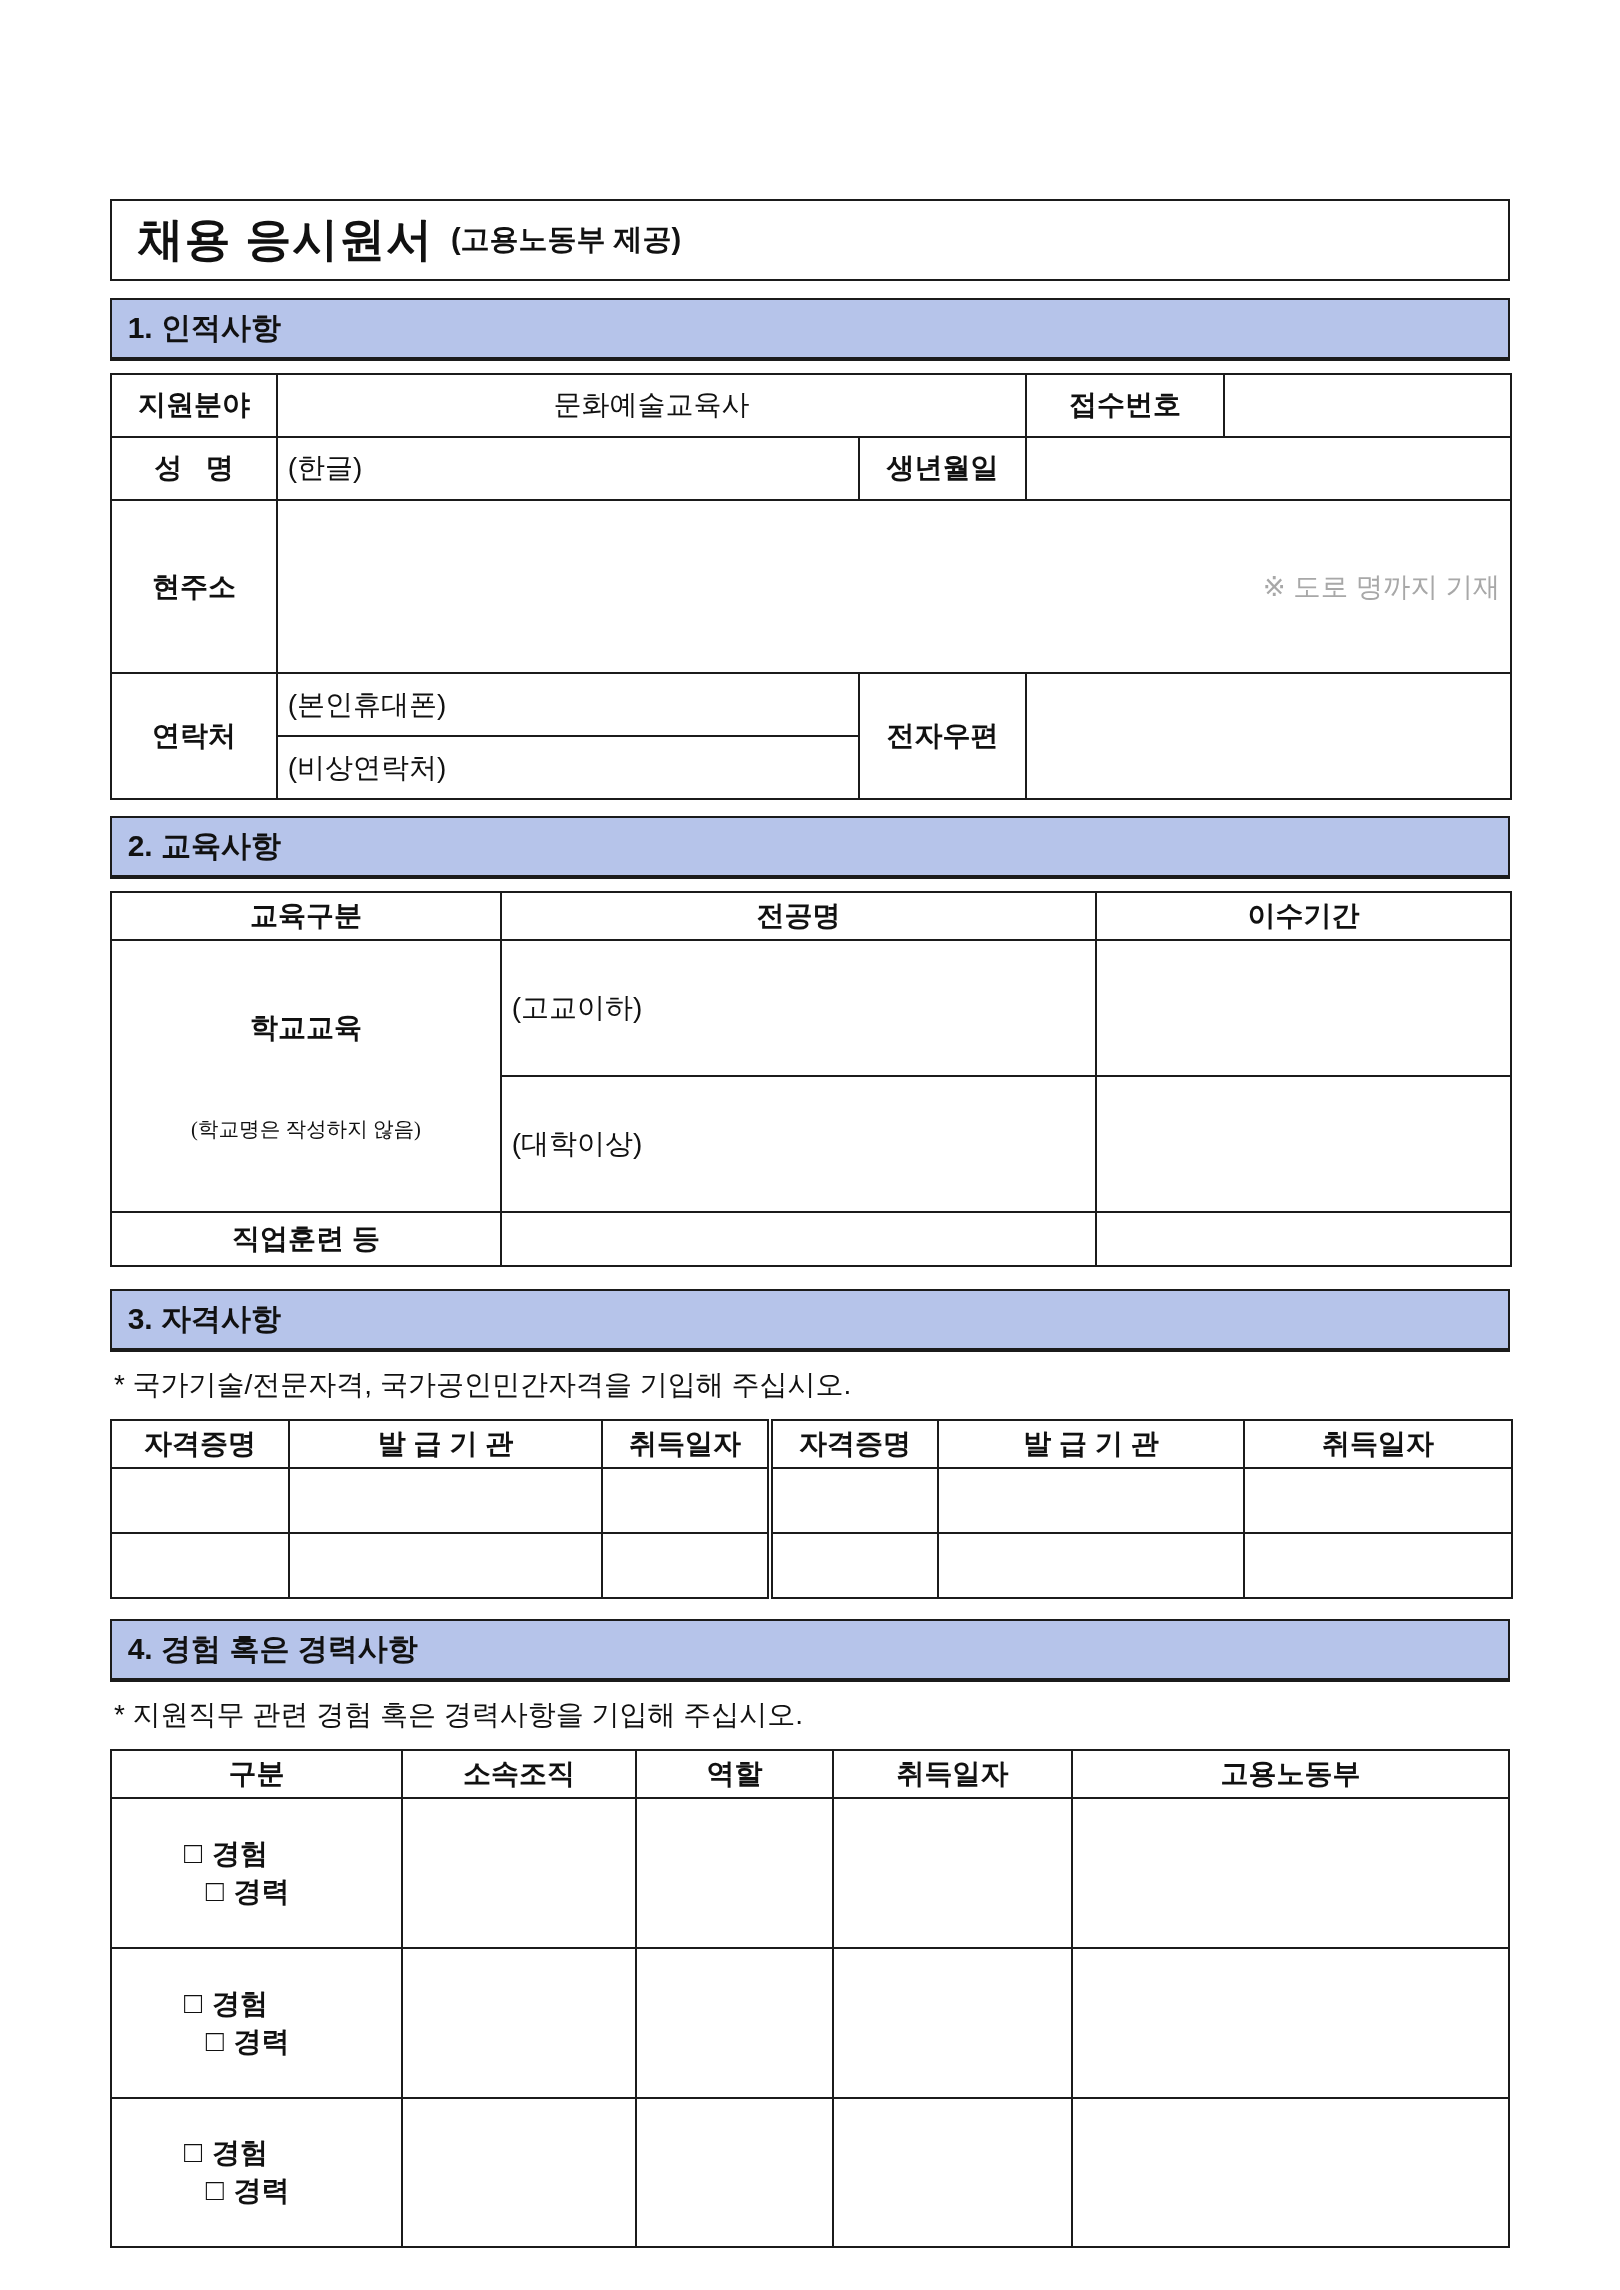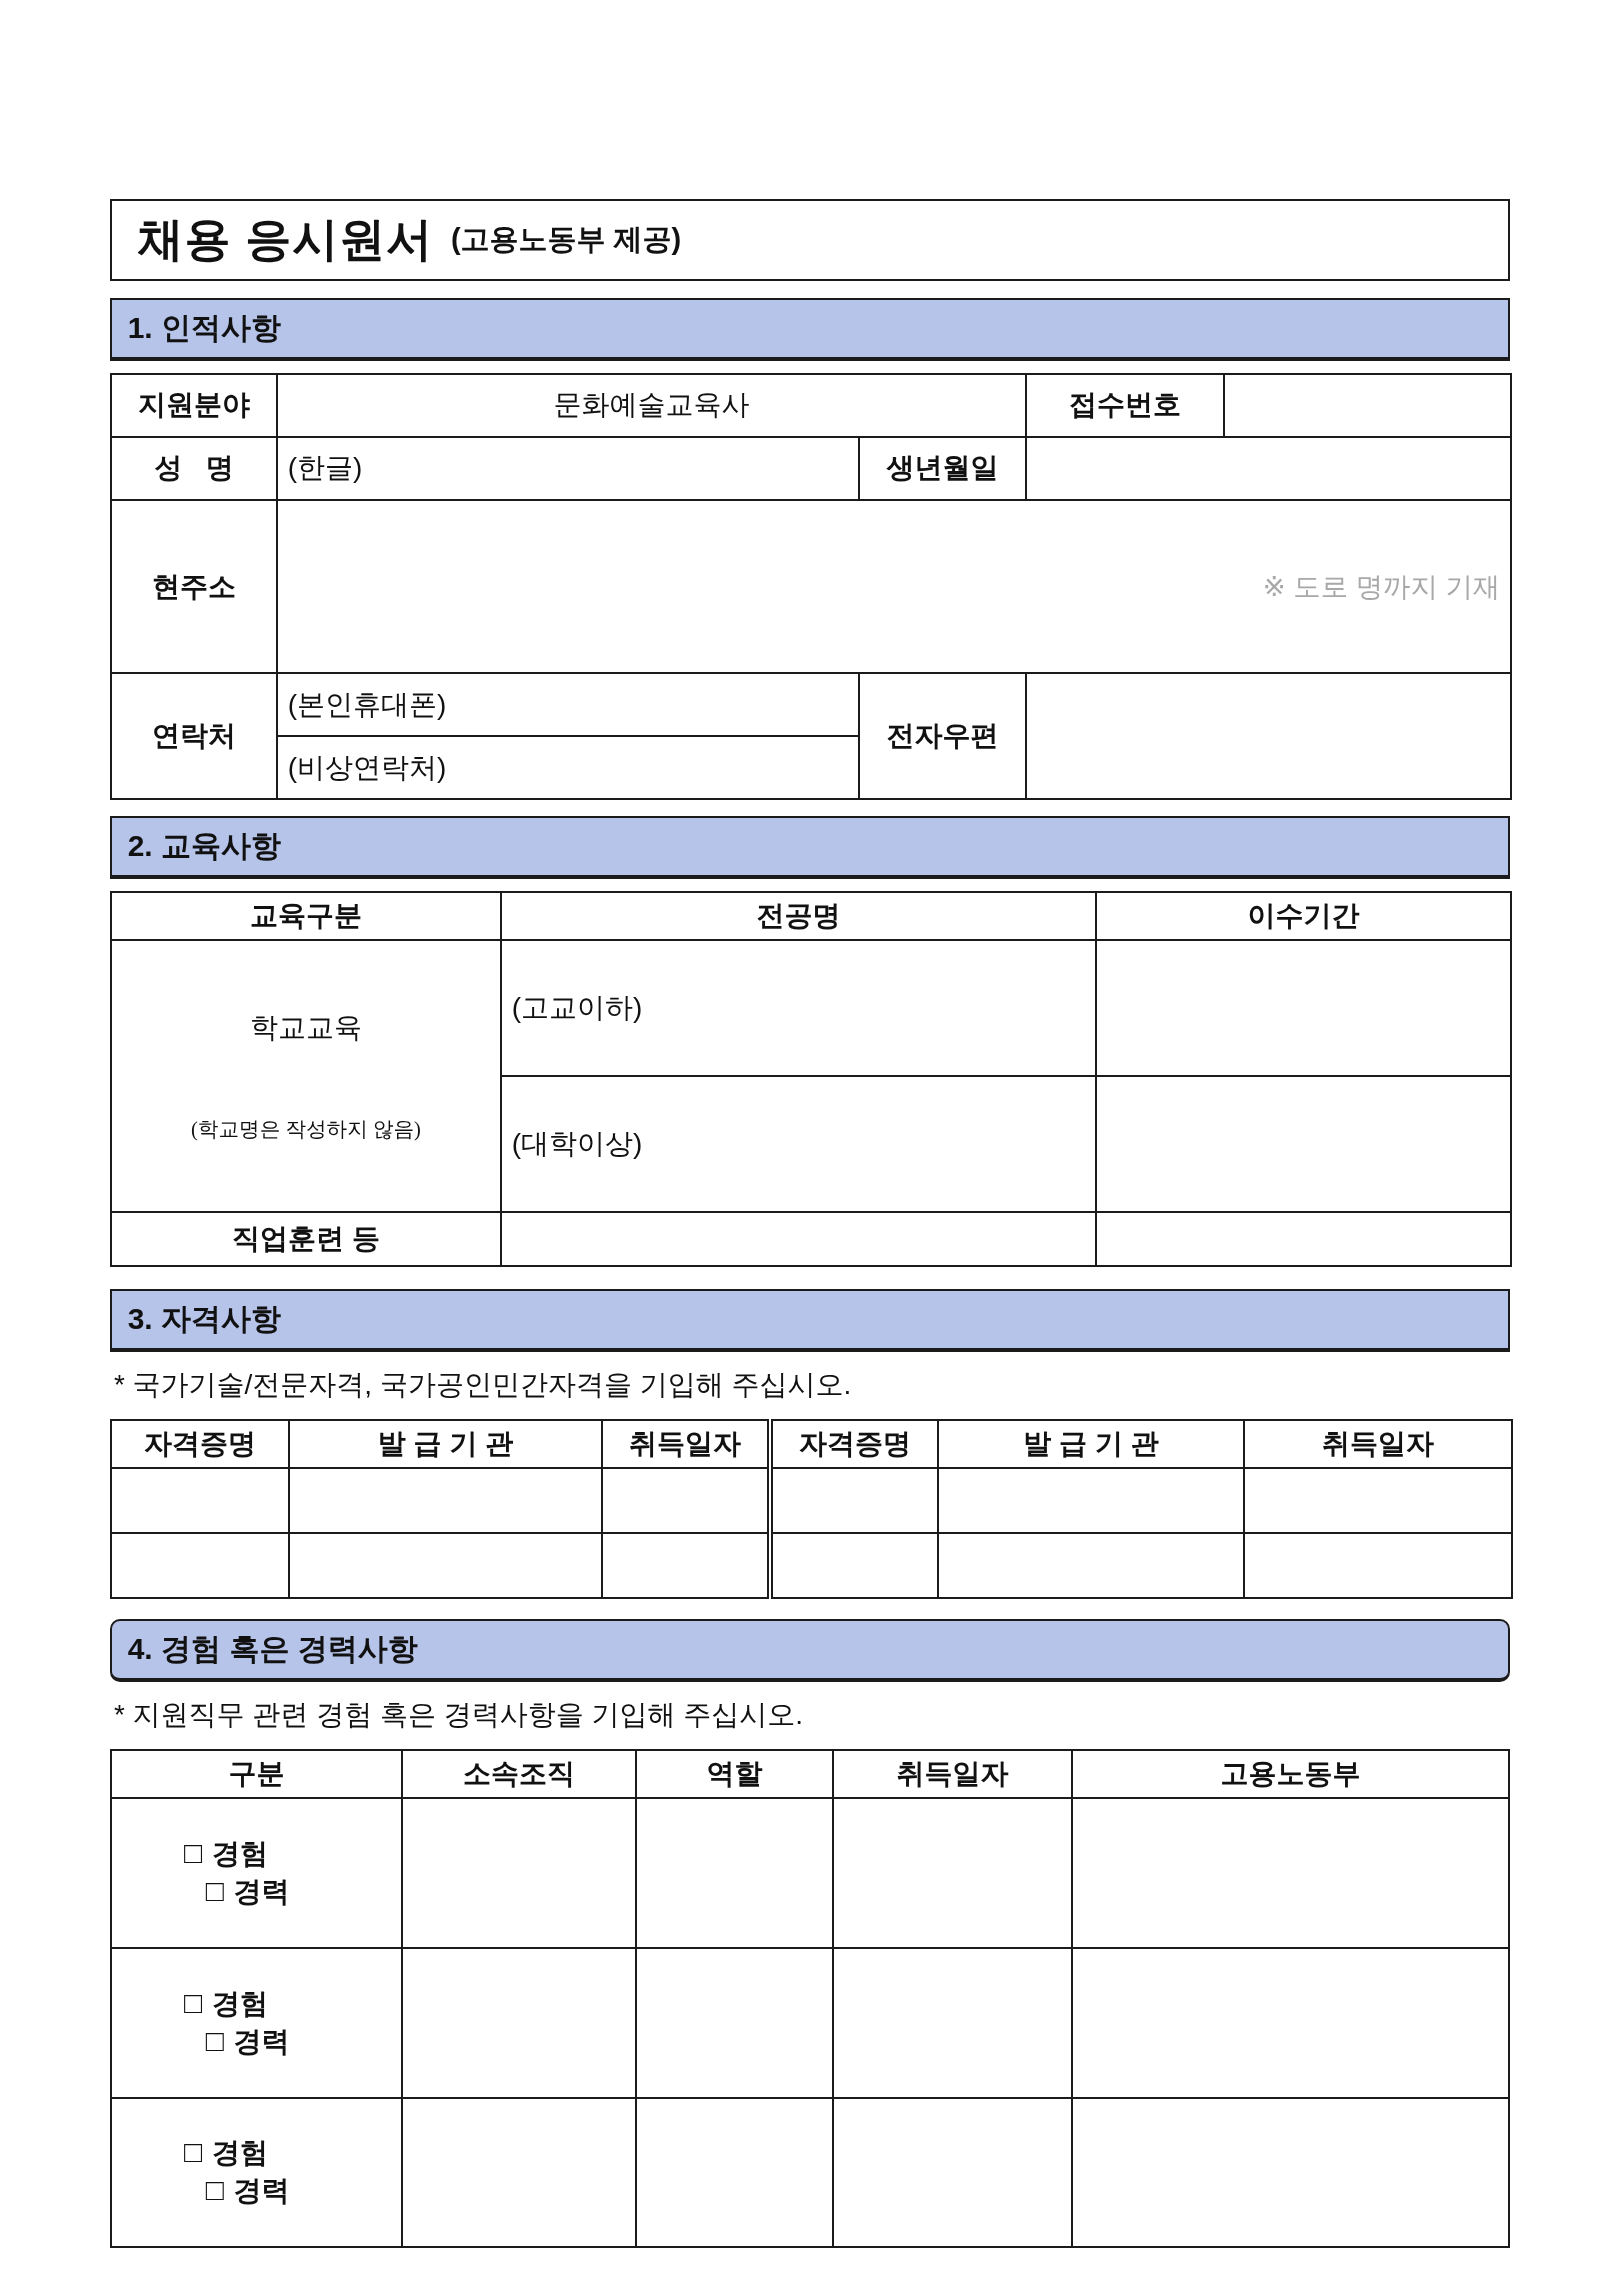--- a/index.html
+++ b/index.html
@@ -70,33 +70,33 @@
   .r55 td{height:54px;}
   .r66 td{height:65px;}
   .hdr td{height:46px;border-bottom:2.9px solid var(--line);}
   td.left{text-align:left;}
   td.val{font-weight:500;}
   .hint{
     display:block;text-align:right;
     color:var(--hint);font-size:27.4px;font-weight:500;
     white-space:pre;
   }
-  .school-cell .main{font-size:28px;font-weight:400;}
+  .school-cell .main{font-size:28px;font-weight:700;}
   .school-cell .sub{
     font-size:20.6px;font-weight:400;
     font-family:"Liberation Serif","DejaVu Serif",serif;
     margin-top:3.9px;white-space:pre;
   }
   td.thick-top{border-top:2.9px solid var(--line);}
   td.dbl{border-left:6.9px double var(--line);}
   .cb{font-size:30px;font-weight:400;margin-right:9.8px;}
   .cb2{margin-left:21.6px;}
   .gap-s2{margin-top:15.7px;}
   .gap-s3{margin-top:22.5px;}
-  .gap-s4{margin-top:19.6px;border-radius:10px;}
+  .gap-s4{margin-top:19.6px;}
 </style>
 </head>
 <body>
 
 <div class="content">
 
   <div class="title-box">
     <span class="title-main">채용 응시원서</span>
     <span class="title-sub">(고용노동부 제공)</span>
   </div>

